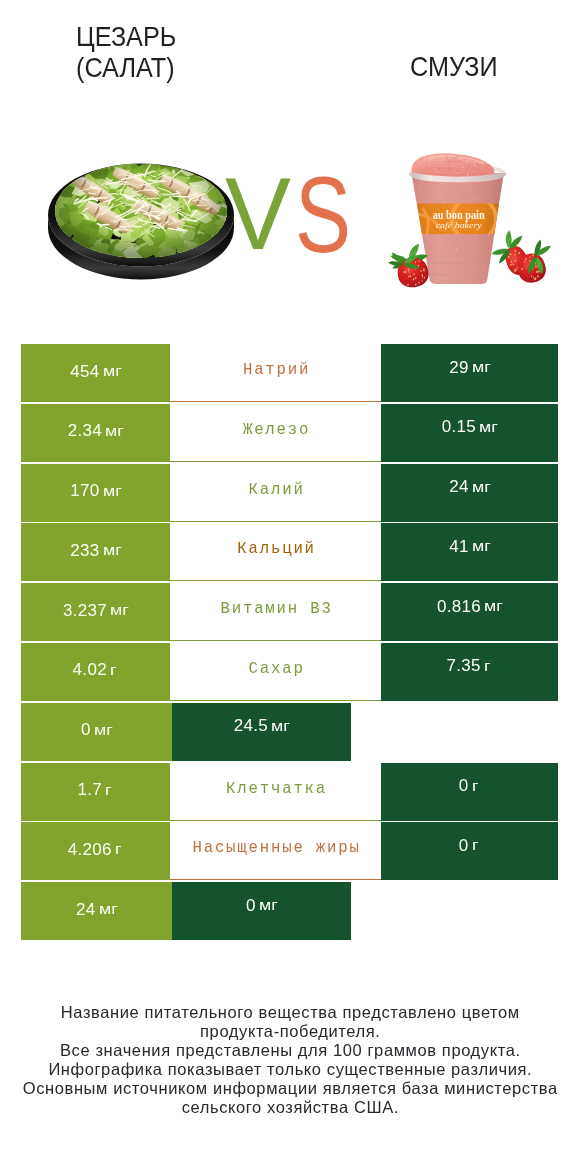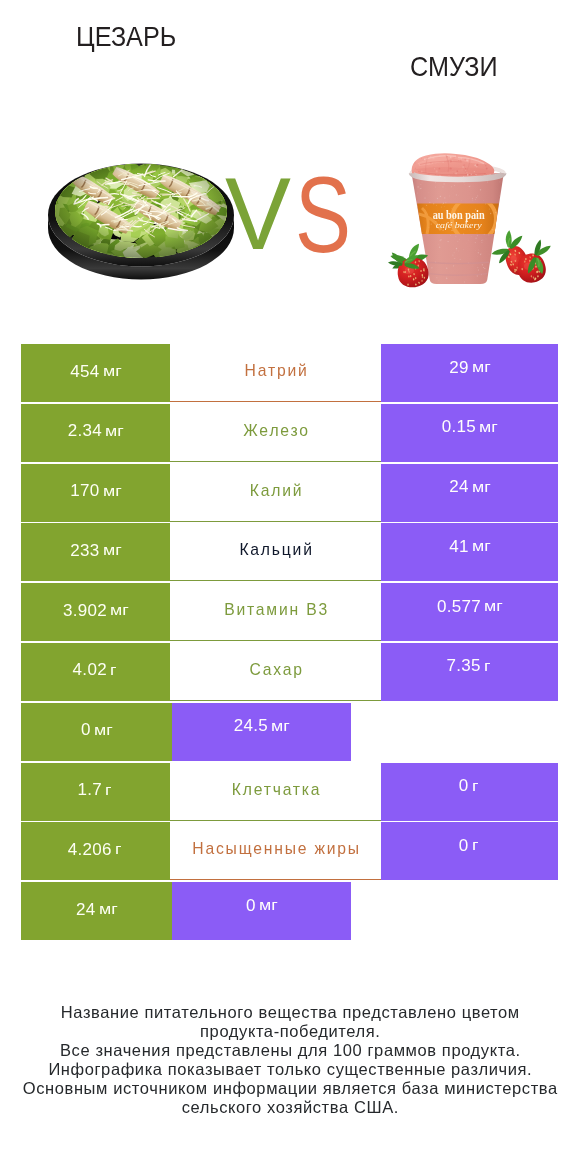--- a/index.html
+++ b/index.html
@@ -18,38 +18,39 @@
   .hero{position:absolute;text-align:right;}
   #hero-left{left:46px;top:159px;width:192px;height:128px;}
   #hero-right{left:388px;top:150px;width:172px;height:142px;}
   #vs{position:absolute;left:220px;top:165px;width:140px;height:100px;}
 
   .table{position:absolute;left:21px;top:344px;width:537px;}
   .row{display:flex;height:58px;margin-bottom:1.8px;}
   .c{display:flex;align-items:center;justify-content:center;text-align:center;
      line-height:1;box-sizing:border-box;}
   .cell-l{width:151px;background:#82a42f;color:#fdfff4;padding-bottom:4px;}
-  .cell-m{width:213px;background:#fff;line-height:19px;padding:0 18px 4px;}
-  .cell-r{width:179px;background:#8b5cf6;color:#fffefc;padding-bottom:12px;}
+  .cell-m{width:213px;background:#fff;line-height:19px;padding:0 18px 4px;font-family:Liberation Mono, monospace;}
+  .cell-r{width:179px;background:#14532d;color:#fffefc;padding-bottom:12px;}
   .num{font-size:17px;letter-spacing:0.3px;}
   .unit{font-size:14px;margin-left:3px;margin-right:3.6px;display:inline-block;
         transform:scaleX(1.27);transform-origin:left center;}
   .lbl{font-size:15.7px;letter-spacing:1.8px;margin-right:-1.8px;}
 
   .foot{position:absolute;left:0;top:1003px;width:580px;text-align:center;
         font-size:16.5px;letter-spacing:0.6px;color:#26292c;line-height:19px;}
   .foot>div{margin-right:-0.6px;}
 </style>
 </head>
 <body>
 
 <div class="page">
 
   <div class="title" id="t-left">
     <div><span>Цезарь</span></div>
+    <div><span>(салат)</span></div>
   </div>
 
   <div class="title" id="t-right">
     <div><span>Смузи</span></div>
   </div>
 
   <div class="hero" id="hero-left"><svg width="192" height="128" viewBox="0 0 192 128" xmlns="http://www.w3.org/2000/svg">
         <defs>
           <linearGradient id="bwo" x1="0" y1="0" x2="0" y2="1">
             <stop offset="0" stop-color="#2e2e2e"></stop>
@@ -1180,38 +1181,38 @@
         <div class="c cell-r">
           <span class="num">24</span>
           <span class="unit">мг</span>
         </div>
       </div>
       <div class="row">
         <div class="c cell-l">
           <span class="num">233</span>
           <span class="unit">мг</span>
         </div>
-        <div class="c cell-m" style="color: #0f172a; border-bottom: 1px solid rgb(125, 155, 61);">
+        <div class="c cell-m" style="color: #a16207; border-bottom: 1px solid rgb(125, 155, 61);">
           <span class="lbl">Кальций</span>
         </div>
         <div class="c cell-r">
           <span class="num">41</span>
           <span class="unit">мг</span>
         </div>
       </div>
       <div class="row">
         <div class="c cell-l">
-          <span class="num">3.902</span>
+          <span class="num">3.237</span>
           <span class="unit">мг</span>
         </div>
         <div class="c cell-m" style="color: rgb(125, 155, 61); border-bottom: 1px solid rgb(125, 155, 61);">
           <span class="lbl">Витамин B3</span>
         </div>
         <div class="c cell-r">
-          <span class="num">0.577</span>
+          <span class="num">0.816</span>
           <span class="unit">мг</span>
         </div>
       </div>
       <div class="row">
         <div class="c cell-l">
           <span class="num">4.02</span>
           <span class="unit">г</span>
         </div>
         <div class="c cell-m" style="color: rgb(125, 155, 61); border-bottom: 1px solid rgb(125, 155, 61); text-align: right;">
           <span class="lbl">Сахар</span>

